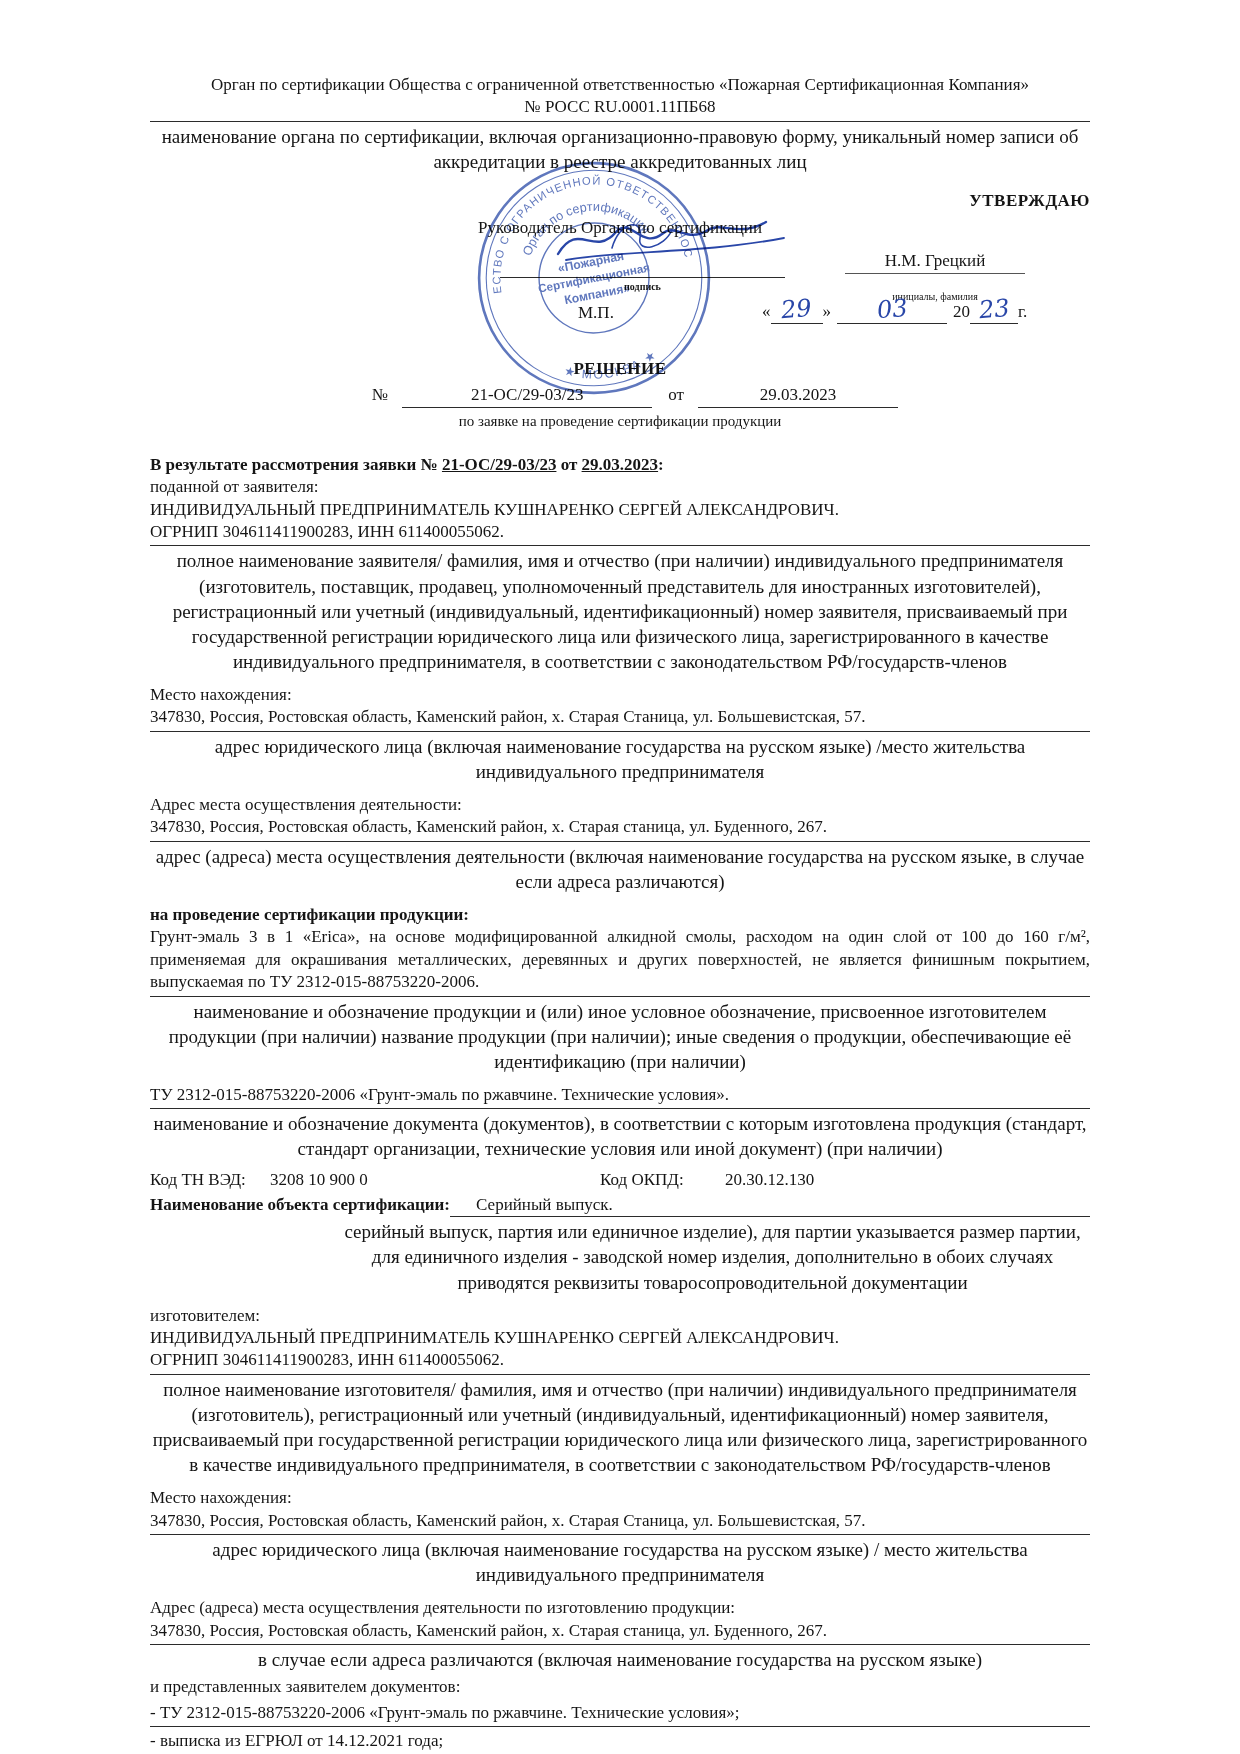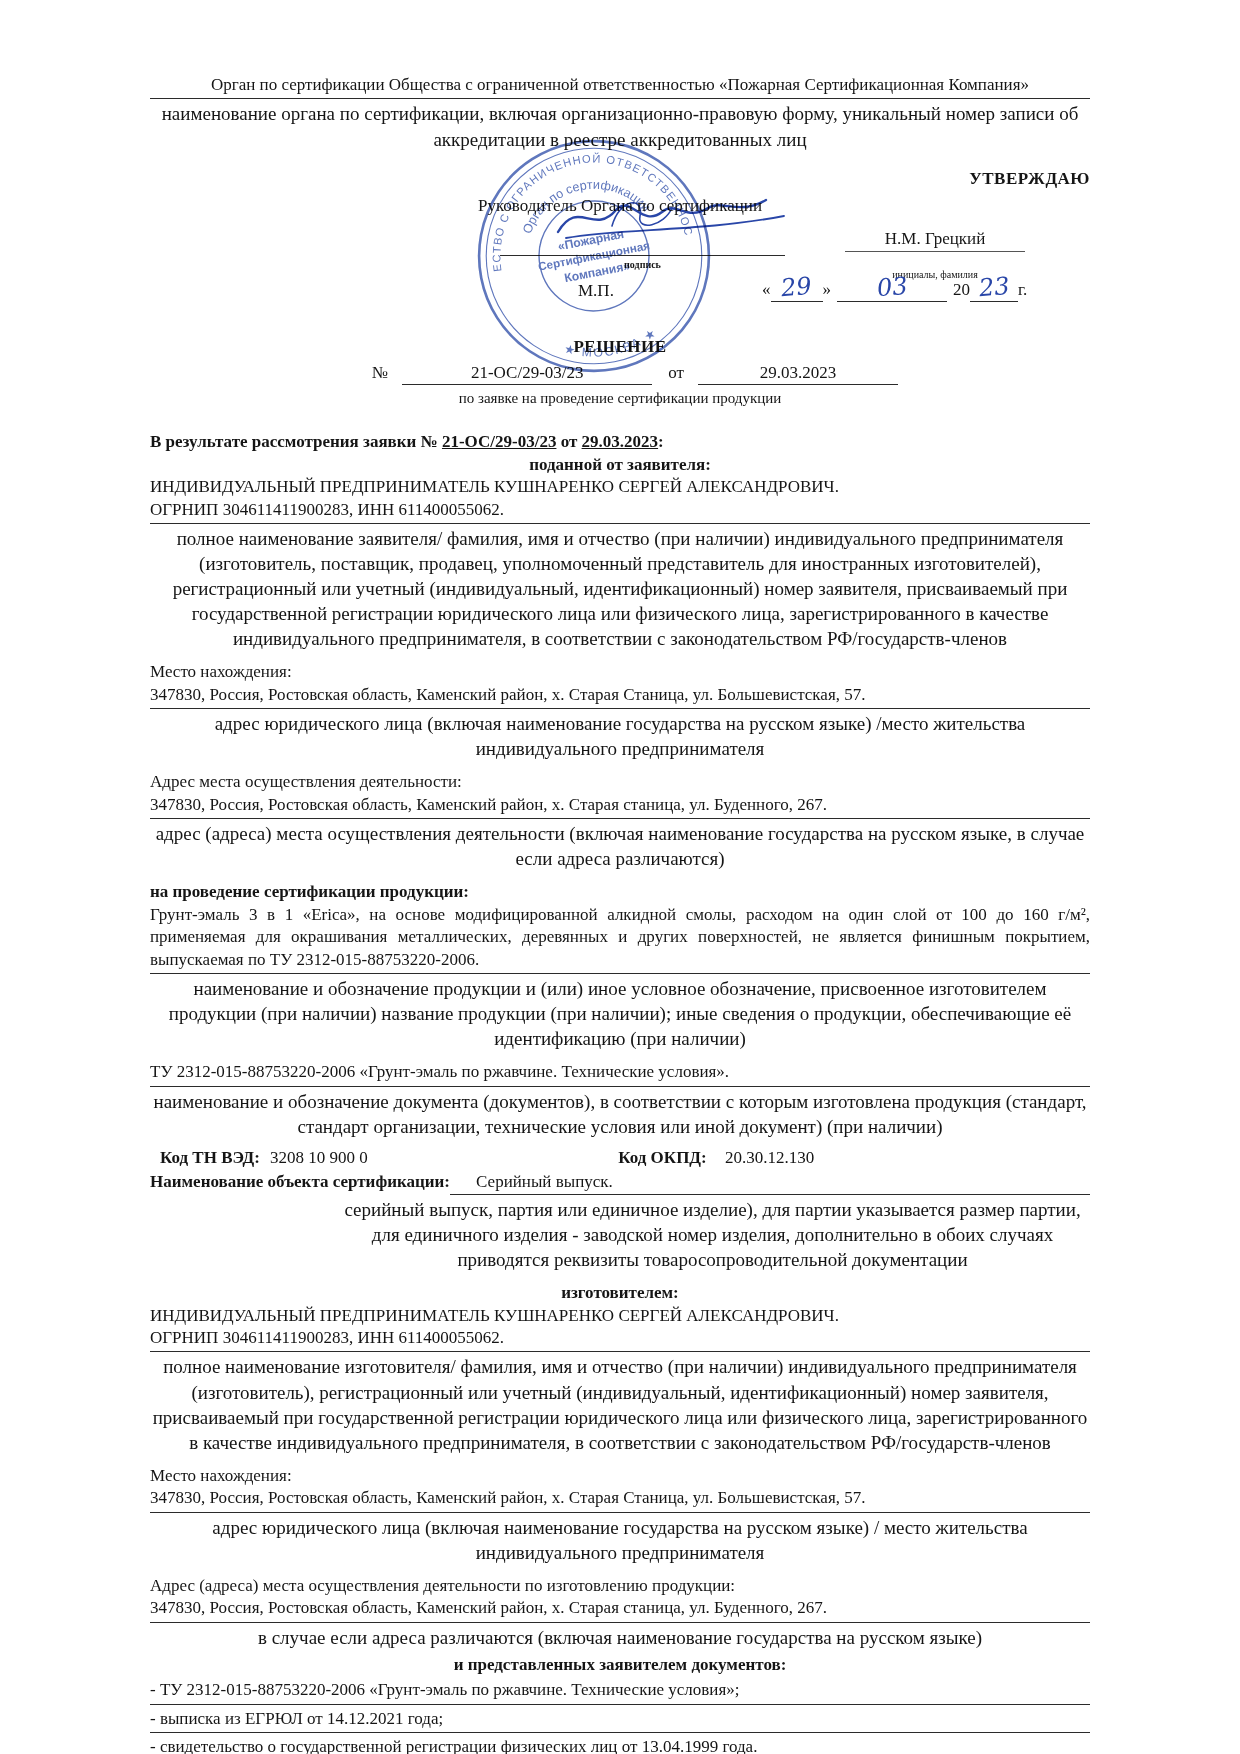--- a/index.html
+++ b/index.html
@@ -2,21 +2,21 @@
 <html><head>
 <meta charset="utf-8">
 <style>
   * { margin:0; padding:0; box-sizing:border-box; }
   html,body { background:#9a9a9a; }
   body { width:1240px; font-family:"Liberation Serif", serif; color:#151515; }
   .page {
     position:relative; width:1240px; height:1754px; background:#ffffff;
     padding:74px 150px 0 150px; font-size:17px; line-height:1.32; overflow:hidden;
   }
-  .bold { font-weight:bold;text-align:center; }
+  .bold { font-weight:normal; }
   .u-block { border-bottom:1.2px solid #2b2b2b; padding-bottom:2px; }
   .cap { font-size:19px; line-height:1.32; text-align:center; margin:2px 0 10px 0; }
   .cap-tight { margin-bottom:4px; }
   .label { margin-top:10px; }
   .label-bold { margin-top:10px; font-weight:bold; }
   .val { }
   .para { text-align:justify; }
   .ul-inline { text-decoration:underline; }
 
   
@@ -69,20 +69,21 @@
 
   .doc-item { border-bottom:1.2px solid #2b2b2b; padding-bottom:2px; margin-top:3px; }
 </style>
 </head>
 <body>
 
 <div class="page">
 
   <div class="u-block">
     <div class="hdr-line">Орган по сертификации Общества с ограниченной ответственностью «Пожарная Сертификационная Компания»</div>
+    <div class="hdr-line">№ РОСС RU.0001.11ПБ68</div>
   </div>
   <div class="cap">наименование органа по сертификации, включая организационно-правовую форму, уникальный номер записи об аккредитации в реестре аккредитованных лиц</div>
 
   <div class="approval">
     <div class="appr-title">УТВЕРЖДАЮ</div>
     <div class="appr-head">Руководитель Органа по сертификации</div>
 
     <div class="sig-line"></div>
     <div class="sig-cap">подпись</div>
 

